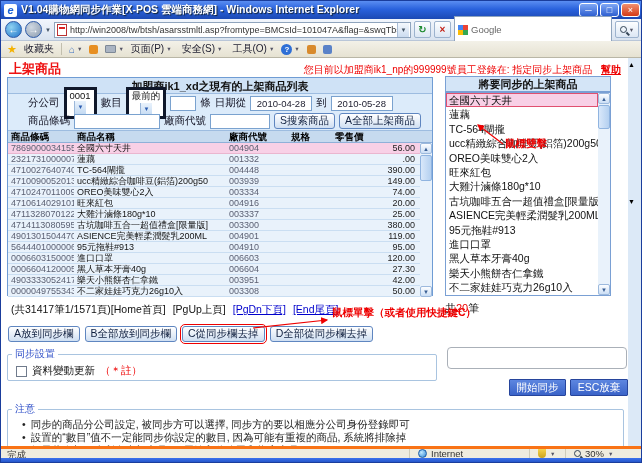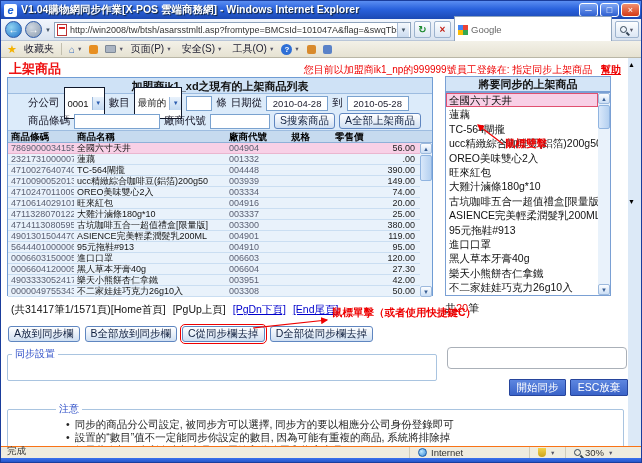--- a/index.html
+++ b/index.html
@@ -72,21 +72,21 @@
   .loginline { position:absolute; right:22px; top:5px; font-size:10px; color:#e00; white-space:nowrap; }
   .helplink { color:#e00; font-weight:bold; text-decoration:underline; margin-left:6px; }
 
   .leftpanel { position:absolute; left:6px; top:19px; width:426px; height:219px;
     border:1px solid #6f9cd4; background:#dcebfa; }
   .lp-caption { height:16px; background:#cfe2f6; border-bottom:1px solid #9dbce0; text-align:center;
     font-weight:bold; font-size:11px; line-height:16px; color:#111; }
   .fr { display:flex; align-items:center; height:18px; padding-left:20px; gap:4px; font-size:10.5px; color:#112; }
   .xpinput { height:15px; border:1px solid #7aa2cf; background:#fff; font-size:9.5px; color:#223;
     text-align:center; outline:none; }
-  .xpselect { display:inline-flex; height:32px; border:1px solid #0f172a; background:#fff; align-items:center; }
+  .xpselect { display:inline-flex; height:32px; border:3px solid #0f172a; background:#fff; align-items:center;flex-direction:column; }
   .xpselect .val { font-size:9.5px; padding:0 3px; color:#111; }
   .xpselect .ab { width:12px; height:13px; background:linear-gradient(180deg,#e9f2fc,#c4daf2);
     border-left:1px solid #9cb8da; color:#2c5db0; font-size:6px; text-align:center; line-height:13px; }
   .xpbtn { height:16px; border:1px solid #5f86c0; border-radius:3px; color:#102040; font-size:10.5px;
     padding:0 5px; background:linear-gradient(180deg,#ffffff,#e6eef8 55%,#cfdff2); cursor:default; }
   .xpbtn.annotated { outline:1px solid #ee0000; outline-offset:1px; }
 
   .thead { display:grid; grid-template-columns:66px 152px 62px 44px 1fr 12px; height:13px;
     background:#c6daef; border-top:1px solid #9dbce0; border-bottom:1px solid #8fb0d8;
     font-size:9.5px; font-weight:bold; color:#000; align-items:center; }
@@ -137,33 +137,33 @@
 
   .rightcount { position:absolute; left:444px; top:243px; font-size:11px; color:#111; }
   .rightcount b { color:#ee0000; font-weight:normal; }
   .progressbox { position:absolute; left:446px; top:289px; width:180px; height:22px; background:#fff;
     border:1px solid #aab0b8; border-radius:4px; }
   .bluebtn { position:absolute; height:17px; border:1px solid #27459c; background:linear-gradient(180deg,#5d86e0,#3a63c8);
     color:#fff; font-size:10.5px; text-align:center; line-height:15px; border-radius:1px; }
   .startbtn { left:508px; top:321px; width:57px; }
   .cancelbtn { left:569px; top:321px; width:58px; }
 
-  .notes { position:absolute; left:6px; top:344px; width:617px; height:58px;padding-left:44px; }
+  .notes { position:absolute; left:6px; top:344px; width:617px; height:58px; }
   .notes ul { list-style:none; padding:2px 0 0 14px; }
   .notes li { font-size:10.5px; color:#222; line-height:13px; white-space:nowrap; overflow:hidden; }
   .notes li::before { content:"•"; margin-right:5px; }
 
   .ann { position:absolute; color:#ee0000; font-size:10.5px; font-weight:bold; white-space:nowrap; }
   .ann-dbl { left:504px; top:79px; }
   .ann-sgl { left:331px; top:248px; }
   .overlay { position:absolute; left:0; top:0; width:642px; height:388px; pointer-events:none; }
 
   
   .statusbar { position:absolute; left:0; top:445px; width:642px; height:12px; background:#efecdf;
-    border-top:1px solid #f97316; display:flex; align-items:flex-end; font-size:9.5px; color:#333; }
+    border-top:3px solid #f97316; display:flex; align-items:flex-start; font-size:9.5px; color:#333; }
   .st-done { flex:1; padding-left:6px; }
   .st-seg { display:flex; align-items:center; gap:4px; border-left:1px solid #cfccba; height:100%; padding:0 8px; }
   .globe { width:9px; height:9px; border-radius:50%; border:1px solid #1a5ca8;
     background:radial-gradient(circle at 35% 35%,#bfe8ff,#2f86d6); }
   .shield { width:8px; height:9px; background:linear-gradient(180deg,#f6d34a,#caa21d); border-radius:0 0 4px 4px; }
   .taskbar { position:absolute; left:0; top:457px; width:642px; height:6px;
     background:linear-gradient(180deg,#3a71ee,#1c49b8); }
 </style>
 </head>
 <body>
@@ -408,20 +408,25 @@
 
     <div class="actionrow">
         <button class="xpbtn">A放到同步欄</button>
         <button class="xpbtn">B全部放到同步欄</button>
         <button class="xpbtn annotated">C從同步欄去掉</button>
         <button class="xpbtn">D全部從同步欄去掉</button>
       </div>
 
     <fieldset class="syncset">
       <legend>同步設置</legend>
+      <div class="cbrow">
+        <span class="cb"></span>
+        <span>資料變動更新</span>
+        <span class="rednote">（＊註）</span>
+      </div>
     </fieldset>
 
     <div class="rightcap">將要同步的上架商品</div>
     <div class="rightlist">
       <div class="ritems">
           <div class="litem sel">全國六寸天井</div>
           <div class="litem">蓮藕</div>
           <div class="litem">TC-564閘攏</div>
           <div class="litem">ucc精緻綜合咖啡豆(鋁箔)200g50</div>
           <div class="litem">OREO美味雙心2入</div>

